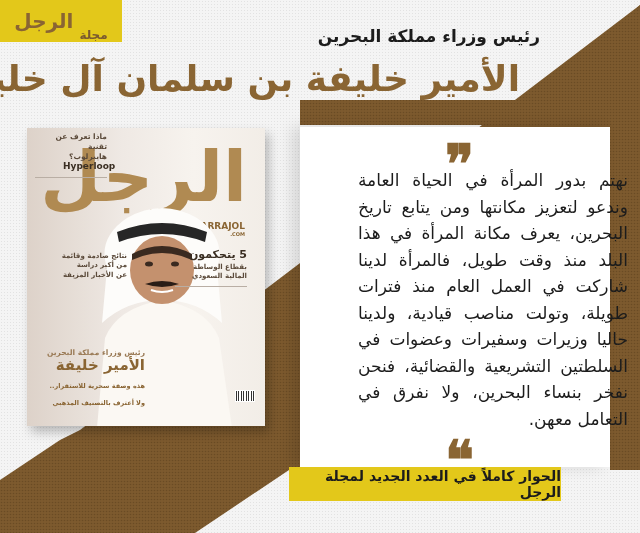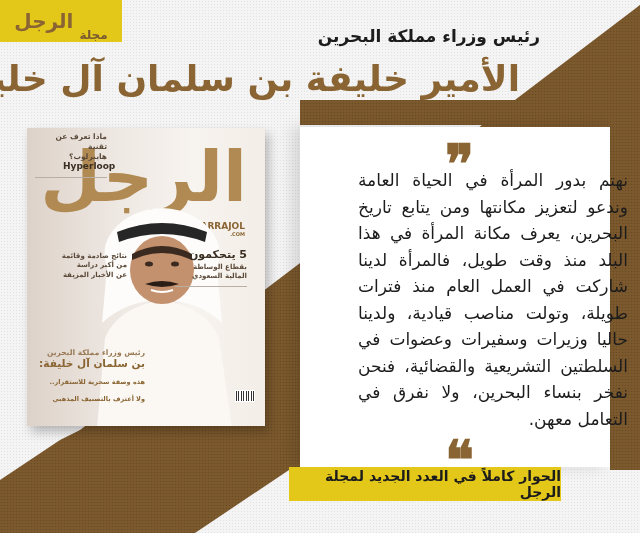--- a/index.html
+++ b/index.html
@@ -174,21 +174,21 @@
 
   <div class="cover-teaser-right">
     <div class="num">5 يتحكمون</div>
     <div>بقطاع الوساطة</div>
     <div>المالية السعودي</div>
     <hr>
   </div>
 
   <div class="cover-headline">
     <div class="l1">رئيس وزراء مملكة البحرين</div>
-    <div class="l3">بن سلمان آل خليفة:</div>
+    <div class="l2">الأمير خليفة</div>
     <div class="l4">هذه وصفة سحرية للاستقرار..</div>
     <div class="l4">ولا أعترف بالتصنيف المذهبي</div>
   </div>
 
   <div class="barcode"></div>
 </div>
 
 <div class="quote-card">
   <div class="quote-open">❞</div>
   <p class="quote-body">نهتم بدور المرأة في الحياة العامة وندعو لتعزيز مكانتها ومن يتابع تاريخ البحرين، يعرف مكانة المرأة في هذا البلد منذ وقت طويل، فالمرأة لدينا شاركت في العمل العام منذ فترات طويلة، وتولت مناصب قيادية، ولدينا حاليا وزيرات وسفيرات وعضوات في السلطتين التشريعية والقضائية، فنحن نفخر بنساء البحرين، ولا نفرق في التعامل معهن.</p>

